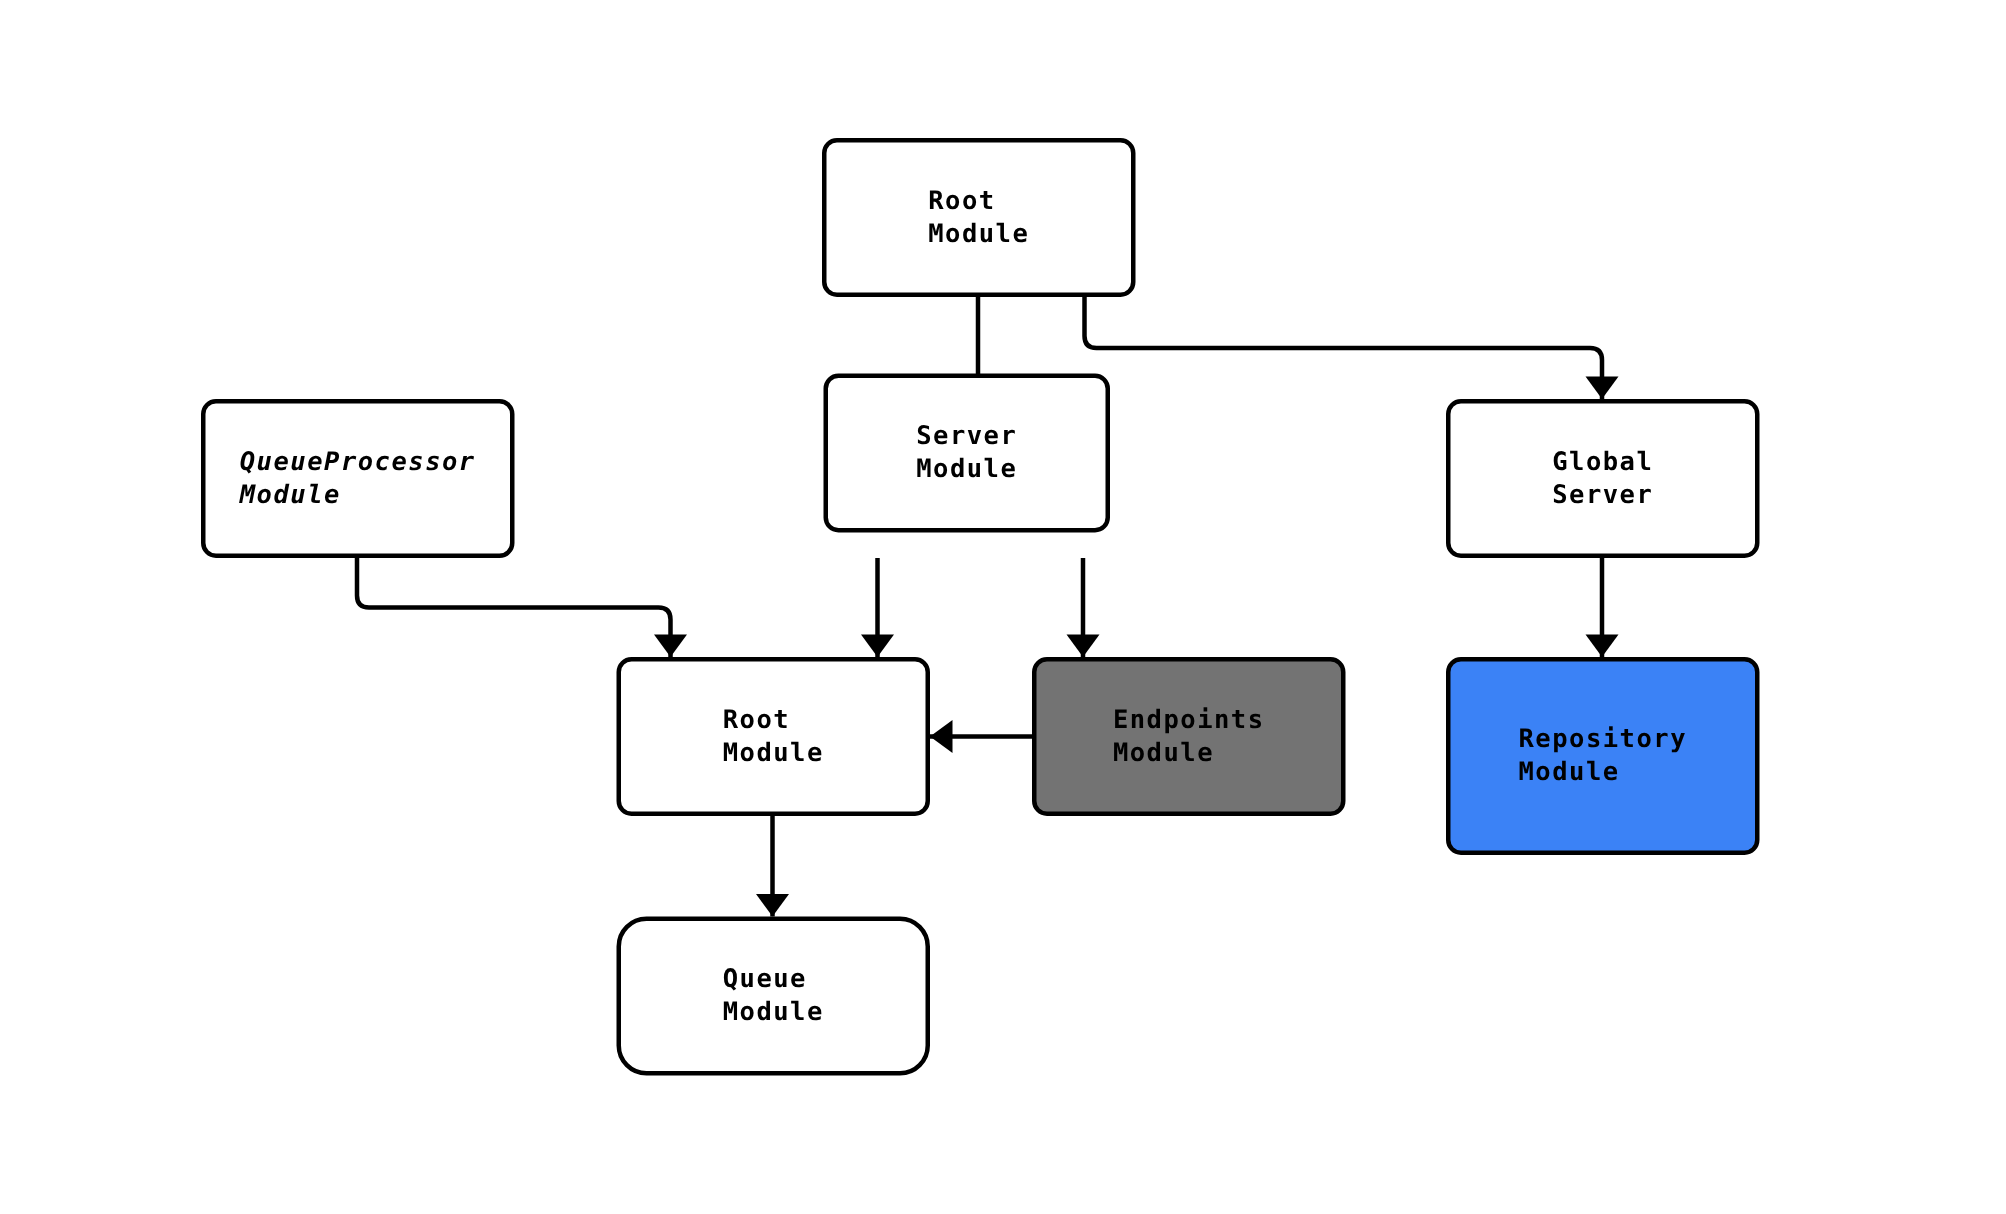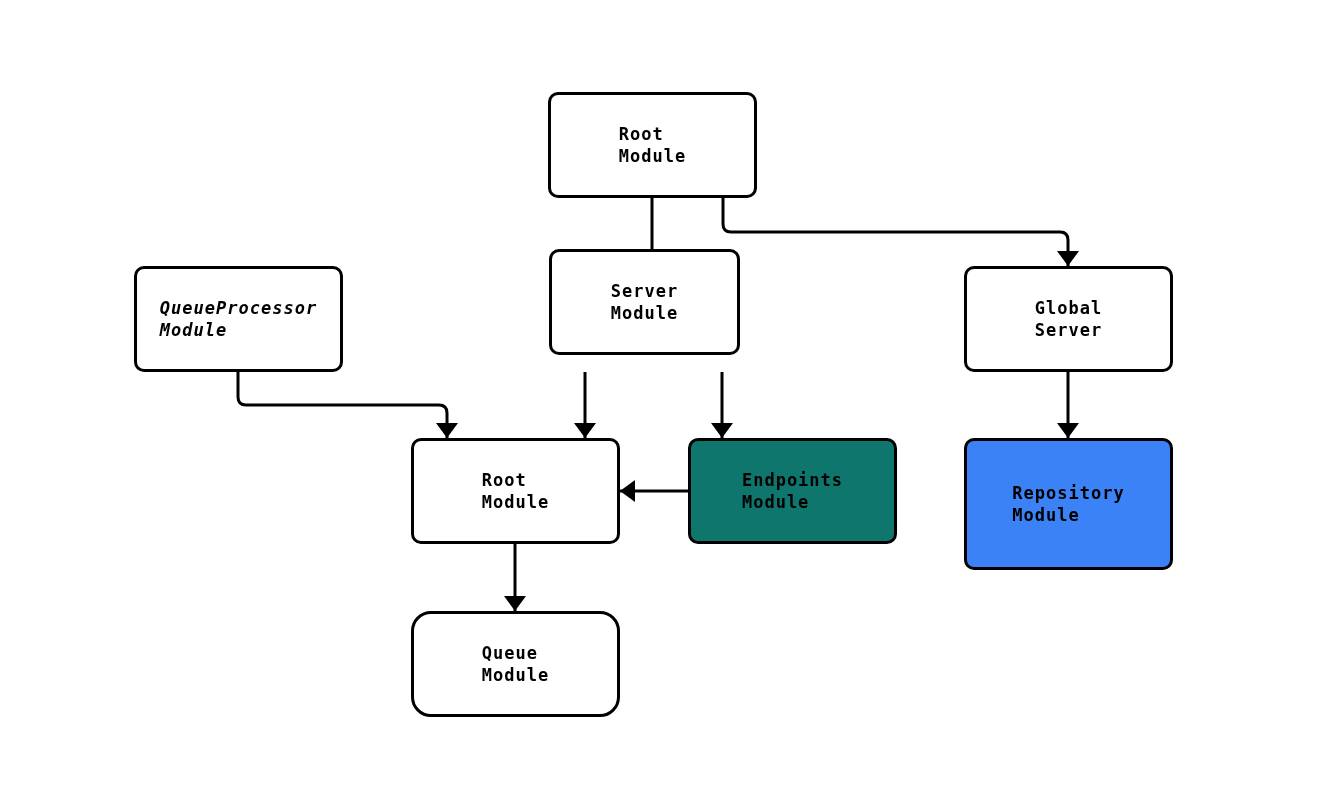--- a/index.html
+++ b/index.html
@@ -81,21 +81,21 @@
 Module</span>
   </div>
   <div class="node" style="left: 964px; top: 266px; width: 209px; height: 106px; background: rgb(255, 255, 255); border-color: rgb(0, 0, 0);">
     <span class="node-label">Global
 Server</span>
   </div>
   <div class="node" style="left: 411px; top: 438px; width: 209px; height: 106px; background: rgb(255, 255, 255); border-color: rgb(0, 0, 0);">
     <span class="node-label">Root
 Module</span>
   </div>
-  <div class="node" style="left: 688px; top: 438px; width: 209px; height: 106px; background: #0f766e; border-color: rgb(0, 0, 0);">
+  <div class="node" style="left: 688px; top: 438px; width: 209px; height: 106px; background: #737373; border-color: rgb(0, 0, 0);">
     <span class="node-label">Endpoints
 Module</span>
   </div>
   <div class="node" style="left: 964px; top: 438px; width: 209px; height: 132px; background: #3b82f6; border-color: rgb(0, 0, 0);">
     <span class="node-label">Repository
 Module</span>
   </div>
   <div class="node" style="left: 411px; top: 611px; width: 209px; height: 106px; background: rgb(255, 255, 255); border-color: rgb(0, 0, 0); border-radius: 20px;">
     <span class="node-label">Queue
 Module</span>

